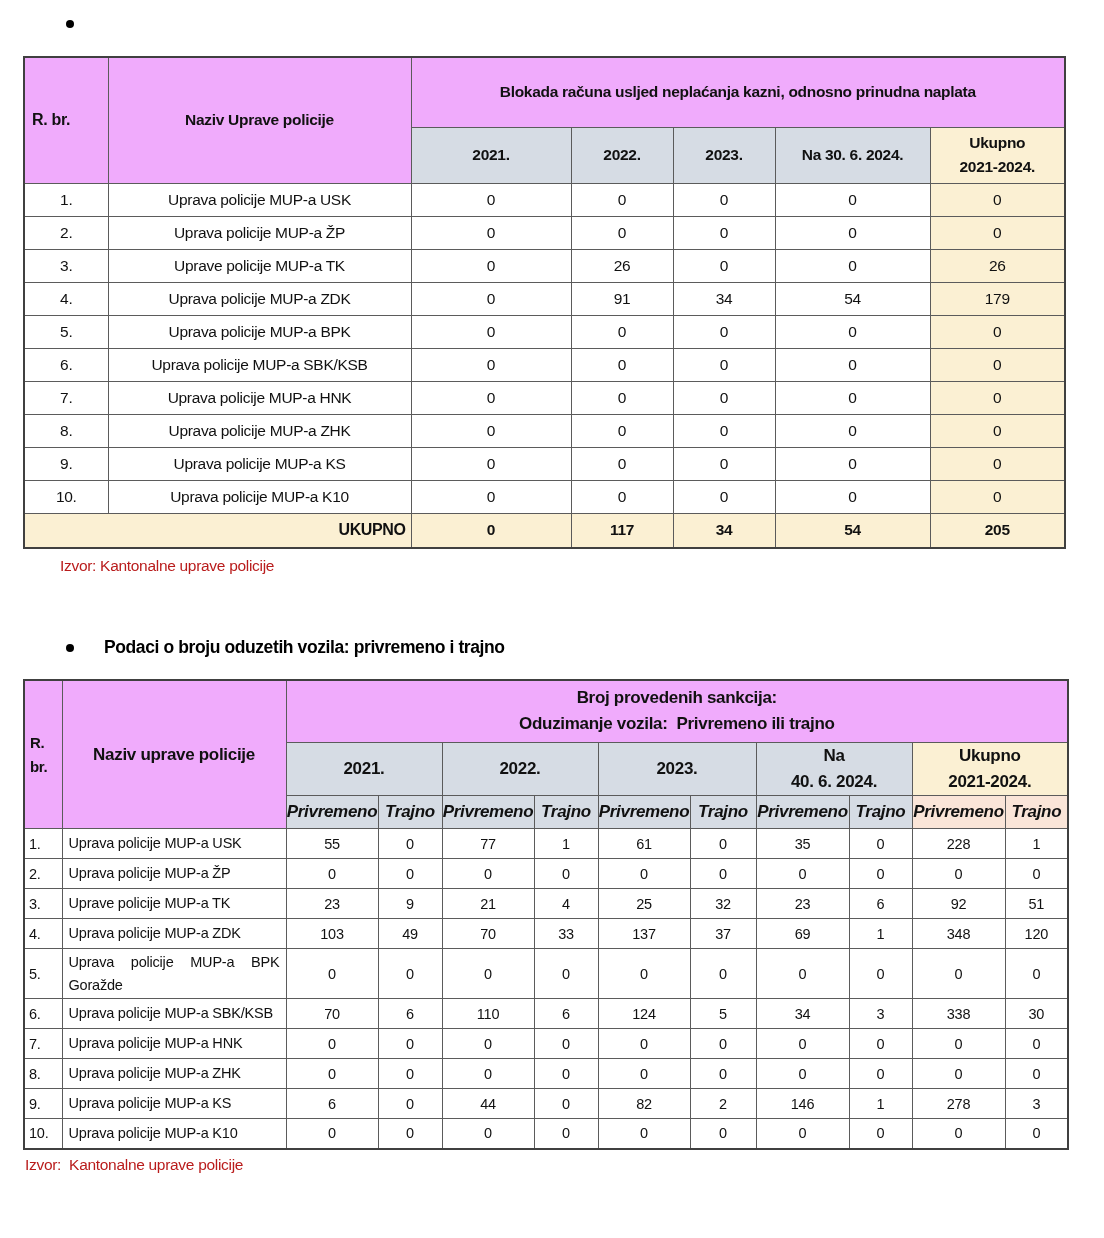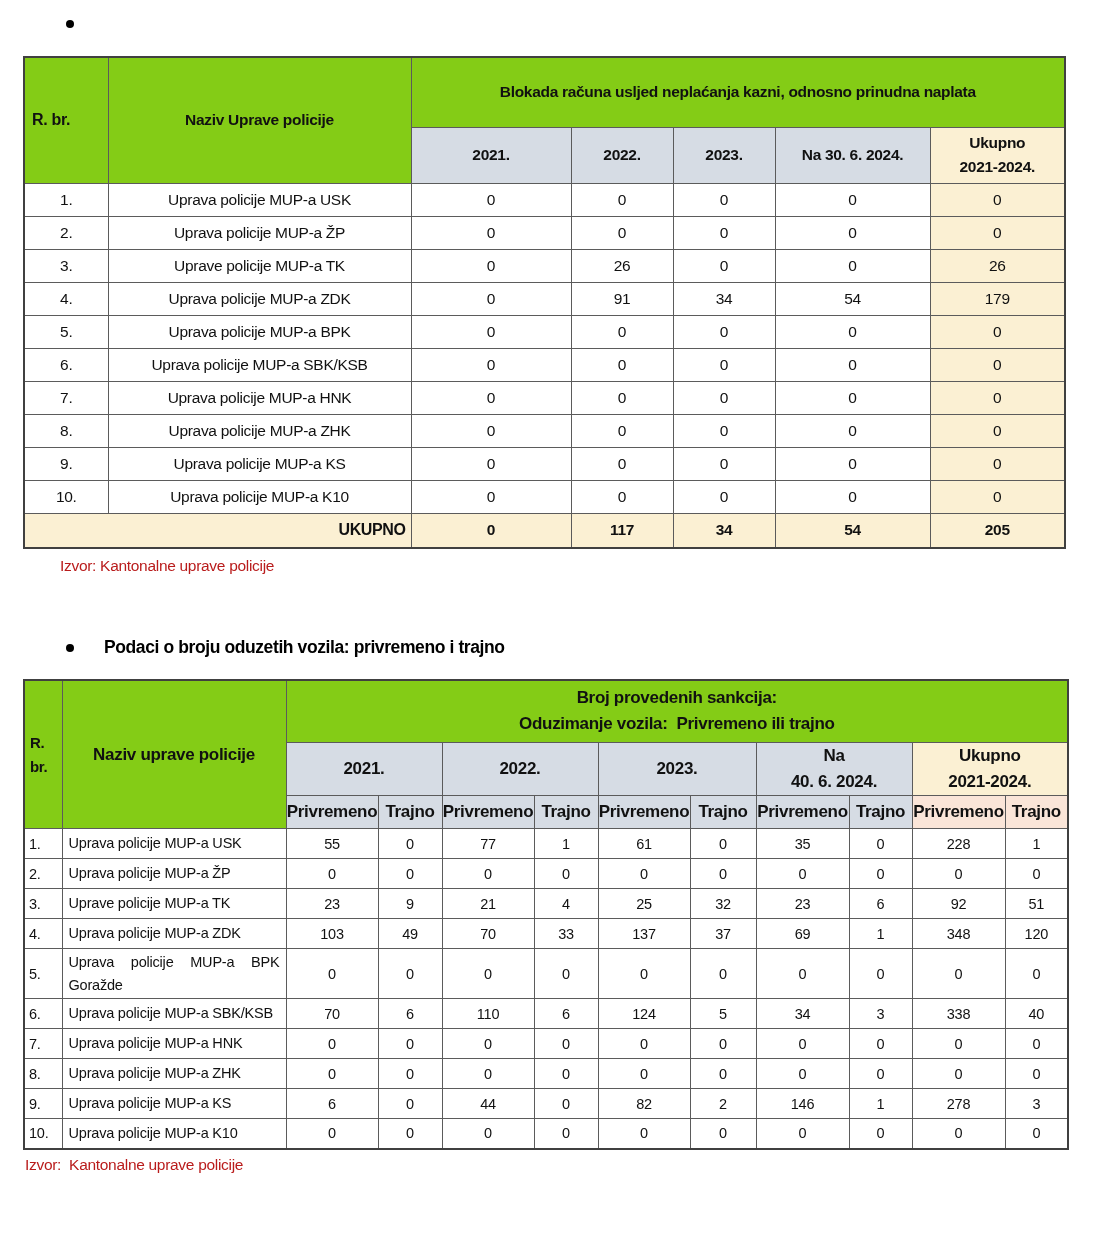--- a/index.html
+++ b/index.html
@@ -20,21 +20,21 @@
     letter-spacing:-0.4px; color:#000;
   }
 
   
   table {
     border-collapse:collapse; table-layout:fixed;
     margin-left:23px; border:2px solid #404040;
   }
   th, td { border:1.5px solid #5b5b5b; vertical-align:middle; }
   th { font-weight:bold; letter-spacing:-0.3px; }
-  .blue   { background:#84cc16;margin-left:16px; }
+  .blue   { background:#f0abfc;margin-left:16px; }
   .gray   { background:#D6DCE4; }
   .yellow { background:#FBF0D3; }
   .peach  { background:#FAE5D8; }
 
   
   .t1 { width:1041px; margin-top:28px; }
   .t1 th { font-size:15.5px; text-align:center; }
   .t1 .hrow1 { height:70px; }
   .t1 .hrow2 { height:56px; }
   .t1 .rbr1 { text-align:left; padding-left:7px; font-size:16px; }
@@ -43,21 +43,21 @@
   .t1 tbody td:last-child { background:#FBF0D3; }
   .t1 .totalrow { height:35px; }
   .t1 .totalrow td { background:#FBF0D3; font-weight:bold; }
   .t1 .totalrow .lbl { text-align:right; padding-right:5px; font-size:16px; letter-spacing:-0.4px; }
 
   
   .t2 { width:1044px; margin-top:21px; }
   .t2 th { font-size:17px; text-align:center; }
   .t2 .band1 { height:62px; }
   .t2 .band2 { height:53px; }
-  .t2 .band3 { height:33px; }
+  .t2 .band3 { height:33px;font-style:italic; }
   .t2 .rbr2 { text-align:left; padding-left:5px; font-size:15px; }
   .t2 tbody tr { height:30px; }
   .t2 td { font-size:14.5px; text-align:center; letter-spacing:-0.2px; }
   .t2 .num { text-align:left; padding-left:4px; }
   .t2 .pname { text-align:justify; text-align-last:auto; padding:2px 6px; line-height:1.55; }
 
   .source { font-size:15.5px; letter-spacing:-0.3px; margin-top:8px; margin-left:60px; color:#b91c1c; }
   .section2 { margin-top:62px; }
   .section2 .source { margin-left:25px; margin-top:6px; }
   .hl2 div { line-height:1.55; }
@@ -357,21 +357,21 @@
             <td class="pname">Uprava policije MUP-a SBK/KSB</td>
             <td>70</td>
             <td>6</td>
             <td>110</td>
             <td>6</td>
             <td>124</td>
             <td>5</td>
             <td>34</td>
             <td>3</td>
             <td>338</td>
-            <td>40</td>
+            <td>30</td>
           </tr>
 
           <tr>
             <td class="num">7.</td>
             <td class="pname">Uprava policije MUP-a HNK</td>
             <td>0</td>
             <td>0</td>
             <td>0</td>
             <td>0</td>
             <td>0</td>

